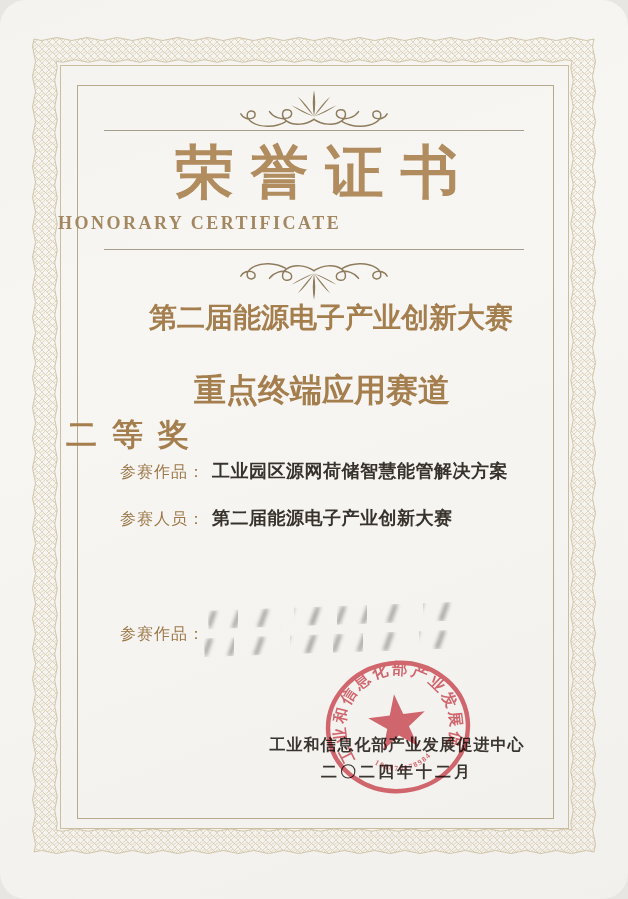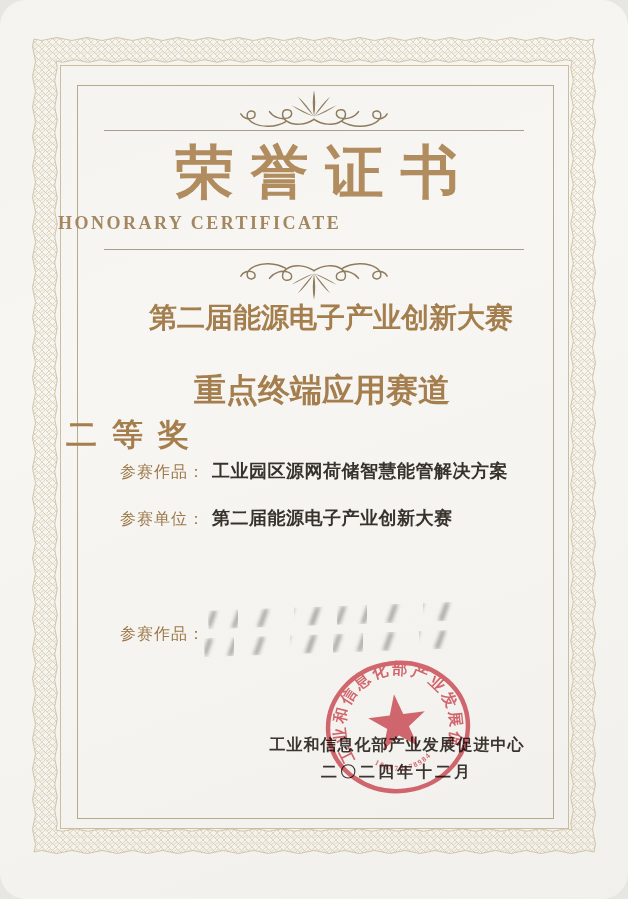--- a/index.html
+++ b/index.html
@@ -123,21 +123,21 @@
   <div class="event2">重点终端应用赛道</div>
 
   <div class="award">二等奖</div>
 
   <div class="row r-work">
     <span class="lbl">参赛作品：</span>
     <span class="val">工业园区源网荷储智慧能管解决方案</span>
   </div>
 
   <div class="row r-org">
-    <span class="lbl">参赛单位：</span>
+    <span class="lbl">参赛人员：</span>
     <span class="val">第二届能源电子产业创新大赛</span>
   </div>
 
   <div class="row r-people">
     <span class="lbl">参赛作品：</span>
   </div>
   <div class="blur-row b1"></div>
   <div class="blur-row b2"></div>
 
   <div class="issuer">工业和信息化部产业发展促进中心</div>

